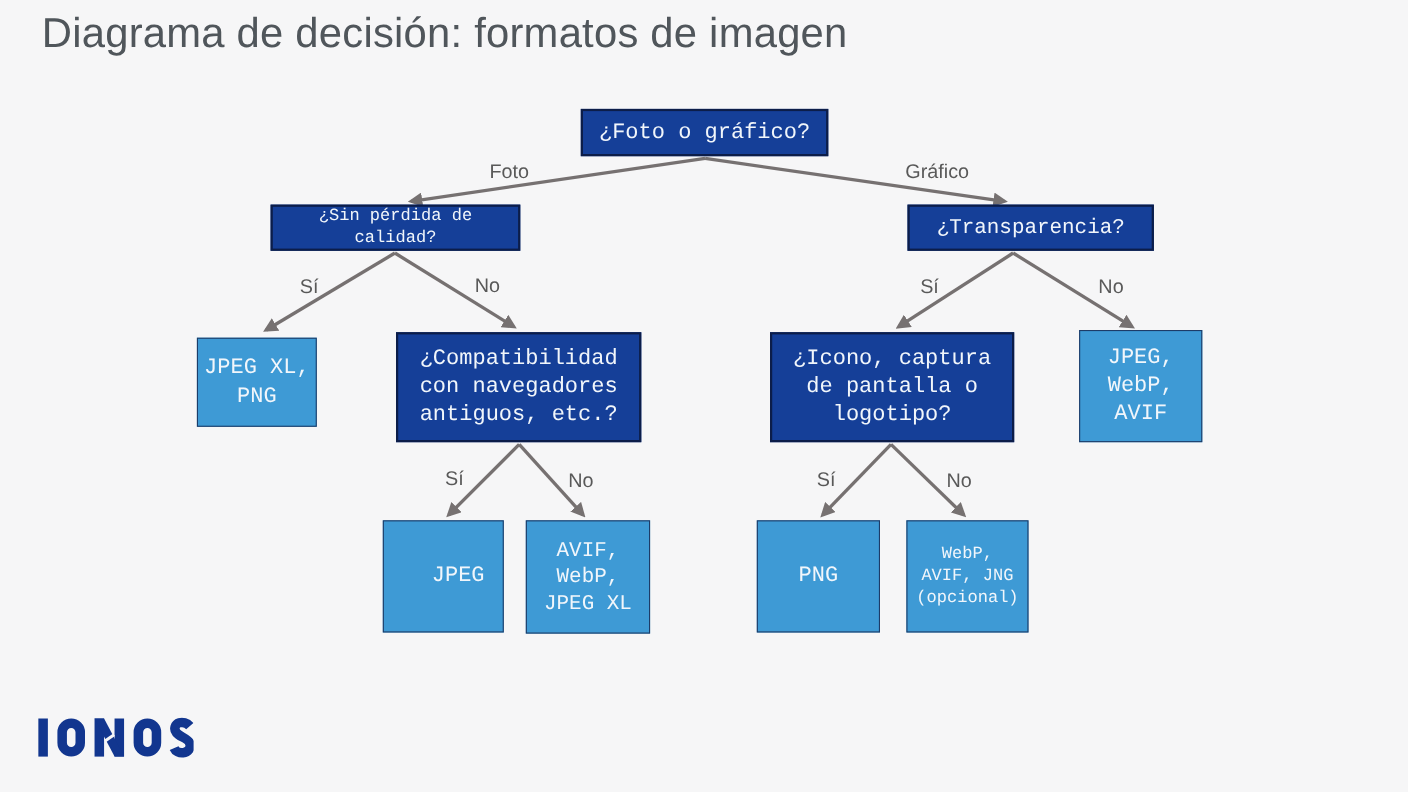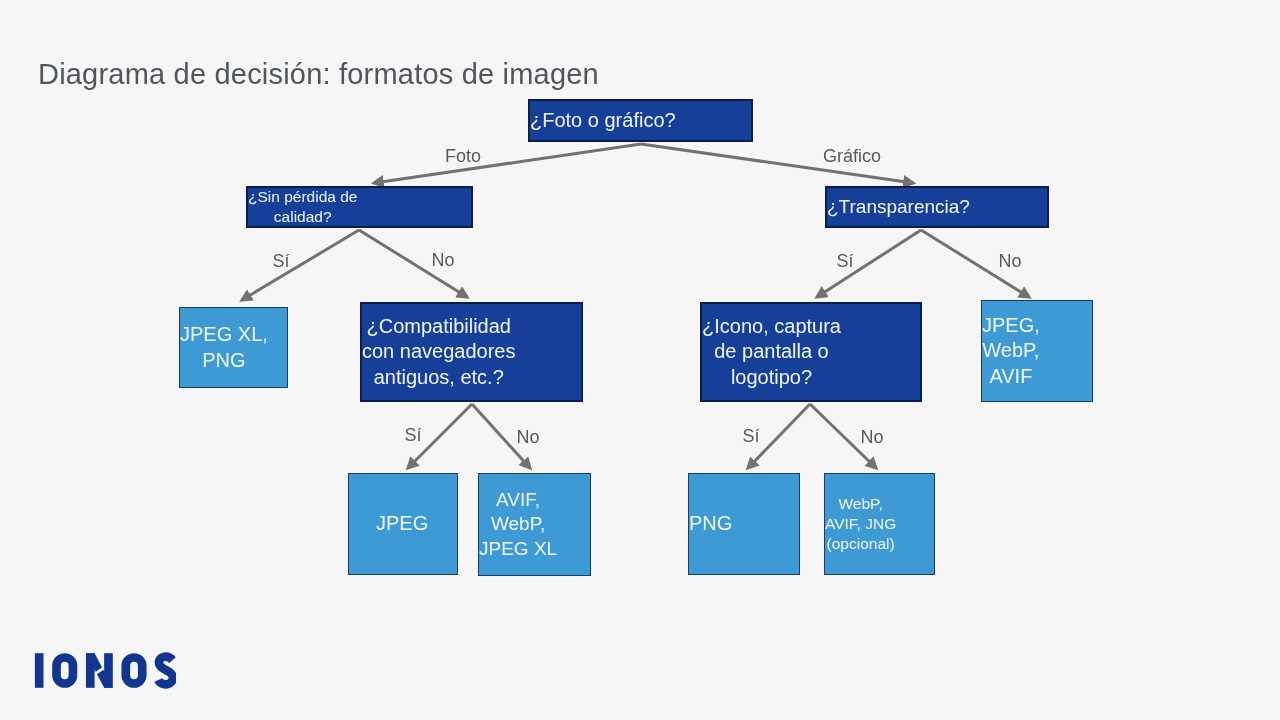--- a/index.html
+++ b/index.html
@@ -4,30 +4,30 @@
 <style>
   html,body{margin:0;padding:0;}
   body{
     width:1280px;height:720px;position:relative;overflow:hidden;
     background:var(--background,#f6f6f7);
     font-family:"Liberation Sans","DejaVu Sans",sans-serif;
   }
   .stage{position:absolute;inset:0;width:1280px;height:720px;}
   .page-title{
     position:absolute;left:38px;top:10px;
-    font-size:29px;color:var(--title,#50565b);letter-spacing:0.2px;margin-top:48px;
+    font-size:38px;color:var(--title,#50565b);letter-spacing:0.2px;
   }
   .arrows{position:absolute;left:0;top:0;width:1280px;height:720px;pointer-events:none;}
   .arrow{stroke:var(--arrow,#767171);stroke-width:3;fill:none;}
   #arrowhead path{fill:var(--arrow,#767171);}
   .node{
     position:absolute;box-sizing:border-box;
-    display:flex;align-items:center;justify-content:flex-start;
+    display:flex;align-items:center;justify-content:center;
     text-align:center;color:var(--node-text,#f1f6fb);
-    white-space:pre-line;line-height:1.28;
+    white-space:pre-line;line-height:1.28;font-family:Liberation Mono, monospace;
   }
   .question{background:var(--question-fill,#153f98);border:2px solid var(--question-border,#0c1d49);}
   .result{background:var(--result-fill,#3e9ad5);border:1.5px solid var(--result-border,#1d3c68);}
   .edge-label{
     position:absolute;transform:translate(-50%,-50%);
     font-size:18px;color:var(--edge-label,#595959);white-space:nowrap;
   }
   .logo{position:absolute;left:34px;top:652px;width:142px;height:37px;}
   .logo svg{display:block;width:100%;height:100%;}
   .logo .stroke{fill:none;stroke:var(--logo,#12368f);stroke-width:10;}

